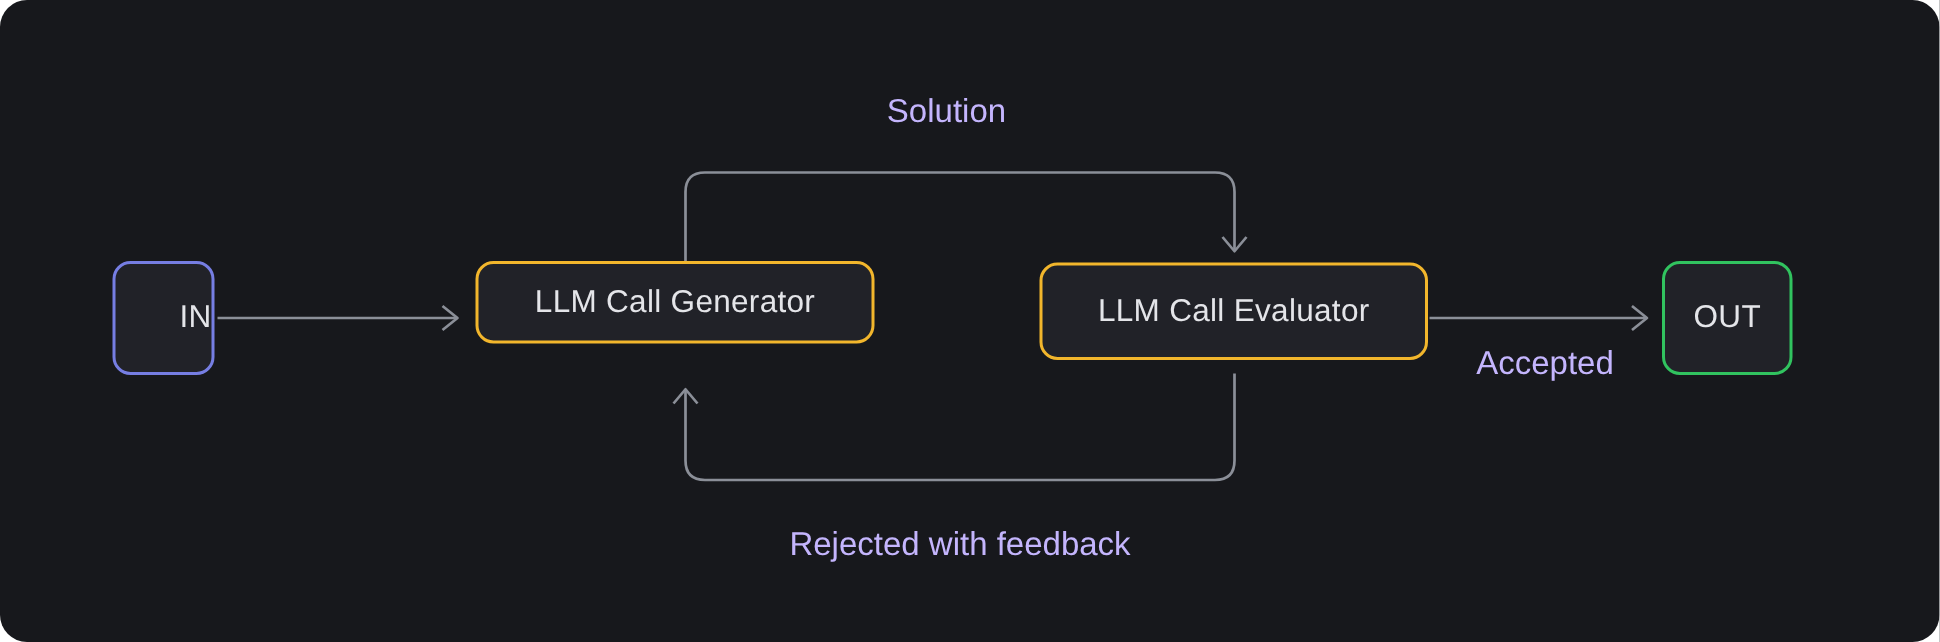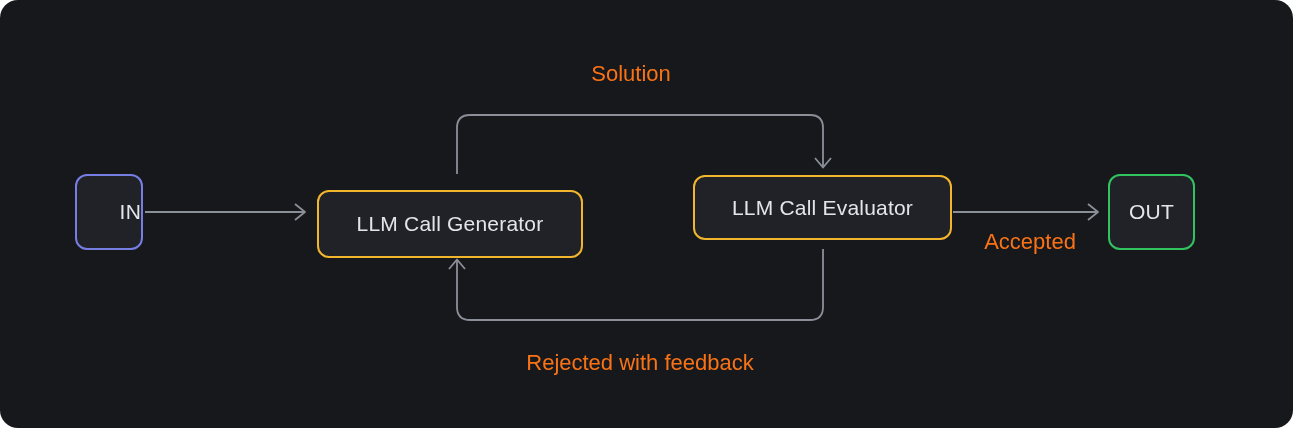--- a/index.html
+++ b/index.html
@@ -38,26 +38,26 @@
     border-radius: 12px;
     display: flex;
     align-items: center;
     justify-content: center;
     color: #e4e5e9;
     font-size: 21px;
     letter-spacing: 0.2px;
     box-sizing: border-box;
   }
   .node-in        { left: 75px;   top: 174px; width: 68px;  height: 76px; border-color: #767ee3; justify-content: flex-end; }
-  .node-generator { left: 317px;  top: 190px; width: 266px; height: 68px; border-color: #f2b62c; }
+  .node-generator { left: 317px;  top: 174px; width: 266px; height: 55px; border-color: #f2b62c; }
   .node-evaluator { left: 693px;  top: 175px; width: 259px; height: 65px; border-color: #f2b62c; }
   .node-out       { left: 1108px; top: 174px; width: 87px;  height: 76px; border-color: #31c35f; }
   .edge-label {
     position: absolute;
-    color: #f97316;
+    color: #c4b5fd;
     font-size: 22px;
     white-space: nowrap;
     transform: translate(-50%, -50%);
   }
   .label-solution { left: 631px;  top: 74px;  }
   .label-rejected { left: 640px;  top: 363px; }
   .label-accepted { left: 1030px; top: 242px; }
 </style>
 </head>
 <body>

